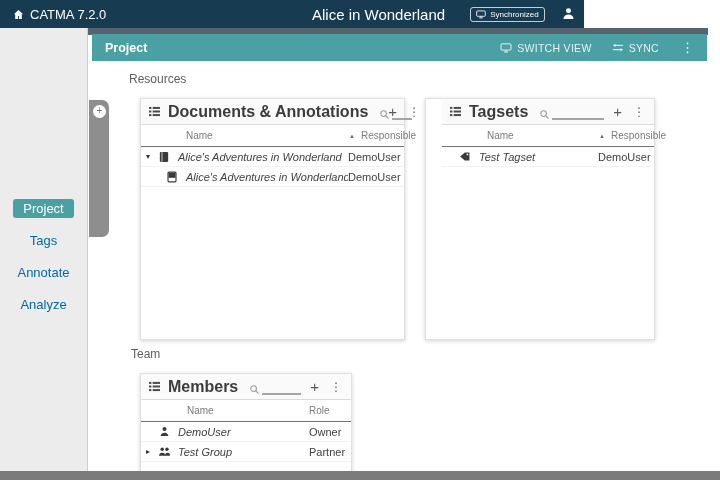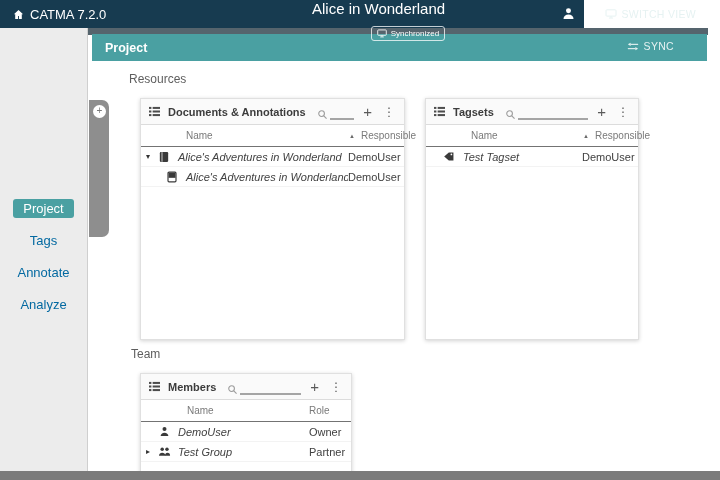--- a/index.html
+++ b/index.html
@@ -3,21 +3,21 @@
 <meta charset="utf-8">
 <style>
   html,body{margin:0;padding:0;background:#fff;}
   .screen{position:relative;width:720px;height:480px;overflow:hidden;background:#fff;
           font-family:"Liberation Sans",sans-serif;-webkit-font-smoothing:antialiased;}
 
   
   .topbar{position:absolute;left:0;top:0;width:584px;height:28px;background:#173b50;z-index:6;}
   .brand{position:absolute;left:13px;top:0;height:28px;display:flex;align-items:center;gap:6px;
          color:#fff;font-size:13px;cursor:pointer;}
-  .title-wrap{position:absolute;left:312px;top:0;height:28px;display:flex;align-items:flex-end;gap:9px;color:#fff;flex-direction:column;}
+  .title-wrap{position:absolute;left:312px;top:0;height:28px;display:flex;align-items:center;gap:9px;color:#fff;}
   .app-title{font-size:15px;}
   .sync-badge{display:flex;align-items:center;gap:4px;border:1px solid rgba(255,255,255,.75);
               border-radius:3px;padding:2px 5px;font-size:8px;color:#fff;margin-left:16px;}
   .user-btn{position:absolute;right:9px;top:7px;cursor:pointer;}
 
   
   .sidebar{position:absolute;left:0;top:28px;width:87px;height:443px;background:#ececec;
            border-right:1px solid #cfcfcf;z-index:3;}
   .side-items{position:absolute;top:171px;left:0;width:87px;display:flex;flex-direction:column;
               align-items:center;gap:13px;}
@@ -29,38 +29,38 @@
                  border-radius:0 7px 7px 0;z-index:4;}
   .drawer-toggle{position:absolute;left:4px;top:5px;width:13px;height:13px;border-radius:50%;
                  background:#fff;color:#7a7a7a;font-size:10px;line-height:12px;text-align:center;cursor:pointer;}
 
   
   .main{position:absolute;left:88px;top:28px;width:632px;height:443px;background:#fff;}
   .dark-strip{position:absolute;left:0;top:0;width:620px;height:7px;background:#55646d;}
   .project-bar{position:absolute;left:4px;top:6px;width:615px;height:27px;background:#4aa0a2;
                display:flex;align-items:center;color:#fff;}
   .project-title{margin-left:13px;font-size:12.5px;font-weight:bold;}
-  .bar-actions{margin-left:auto;display:flex;align-items:center;gap:20px;padding-right:11px;flex-direction:column;}
+  .bar-actions{margin-left:auto;display:flex;align-items:center;gap:20px;padding-right:11px;}
   .bar-btn{display:flex;align-items:center;gap:5px;font-size:10.5px;letter-spacing:.3px;
            color:#e6f2f2;cursor:pointer;}
   .bar-kebab{font-size:13px;color:#fff;cursor:pointer;padding:0 2px;}
 
   .section-label{position:absolute;font-size:12px;color:#5e5e5e;}
   .label-resources{left:41px;top:44px;}
   .label-team{left:43px;top:319px;}
 
   
   .card{position:absolute;background:#fff;border:1px solid #e0e0e0;
         box-shadow:0 1px 4px rgba(0,0,0,.18);}
   .card-docs{left:52px;top:70px;width:263px;height:240px;}
-  .card-tagsets{left:337px;top:70px;width:212px;height:240px;}
+  .card-tagsets{left:337px;top:70px;width:212px;height:240px;padding-left:16px;}
   .card-members{left:52px;top:345px;width:210px;height:121px;border-bottom:none;}
   .card-header{height:25px;background:#fafafa;border-bottom:1px solid #dcdcdc;
                display:flex;align-items:center;padding:0 7px;gap:7px;}
-  .card-title{font-size:11px;font-weight:bold;color:#3c3c3c;white-space:nowrap;}
+  .card-title{font-size:16px;font-weight:bold;color:#3c3c3c;white-space:nowrap;}
   .search{display:flex;align-items:end;gap:2px;flex:1;margin-left:4px;min-width:0;}
   .search input{flex:1;min-width:20px;border:none;outline:none;background:transparent;
                 border-bottom:2px solid #a5a5a5;height:14px;font-size:10px;padding:0;}
   .plus-btn{font-size:15px;color:#5a5a5a;cursor:pointer;line-height:14px;padding:0 2px;}
   .card-kebab{font-size:12px;color:#5a5a5a;cursor:pointer;padding:0 2px;}
 
   .thead{display:flex;align-items:center;height:21px;font-size:10px;color:#7a7a7a;
          border-bottom:1px solid #737373;}
   .th-name{padding-left:45px;display:flex;align-items:center;flex:1;cursor:pointer;}
   .sort-caret{font-size:6px;color:#6a6a6a;margin-left:auto;margin-right:6px;}

